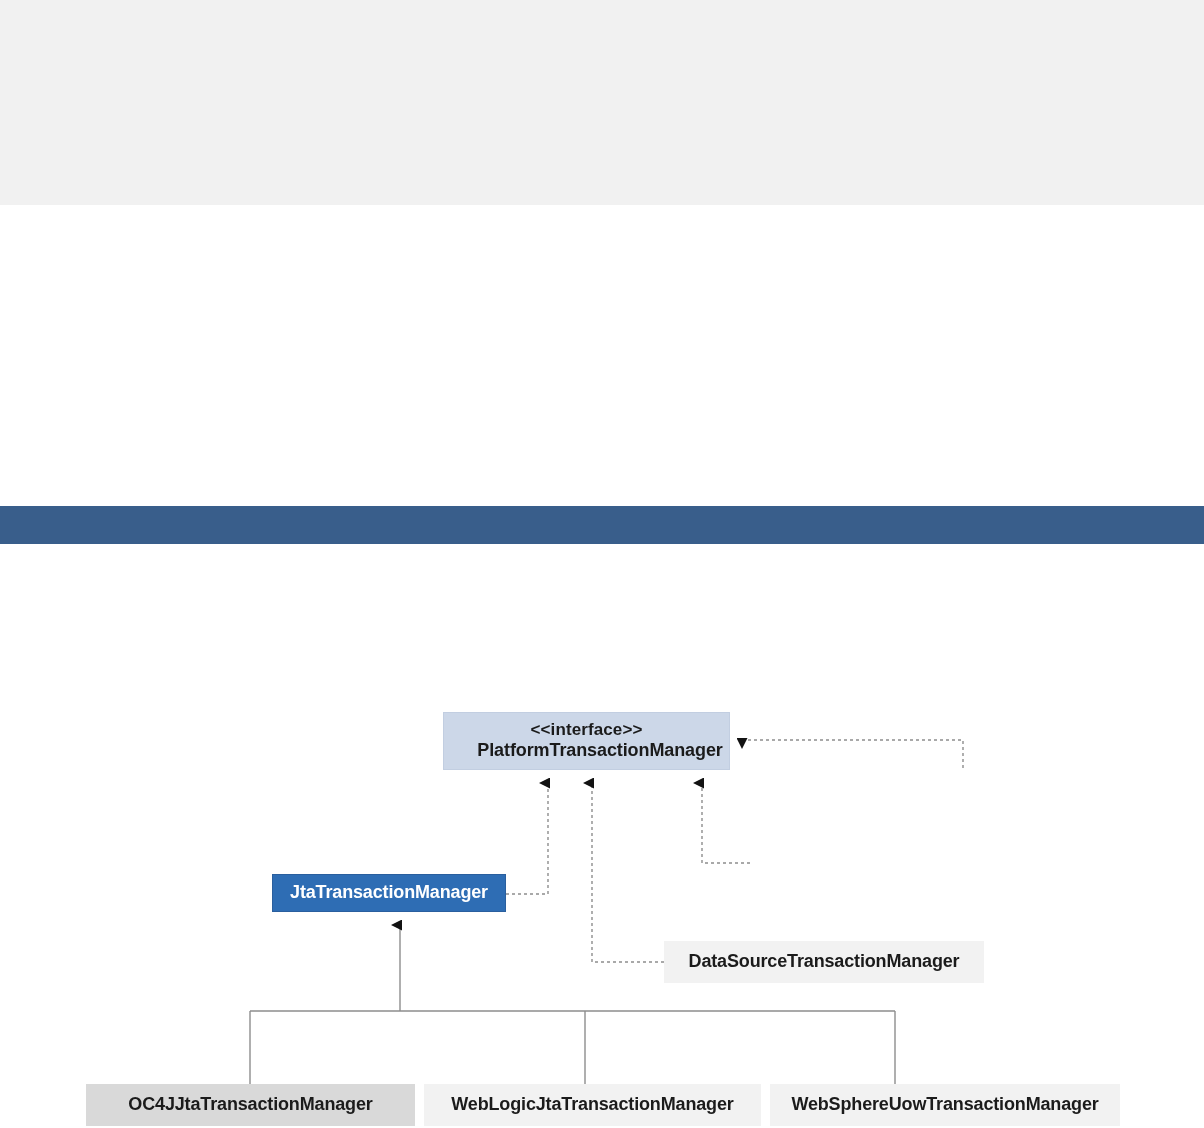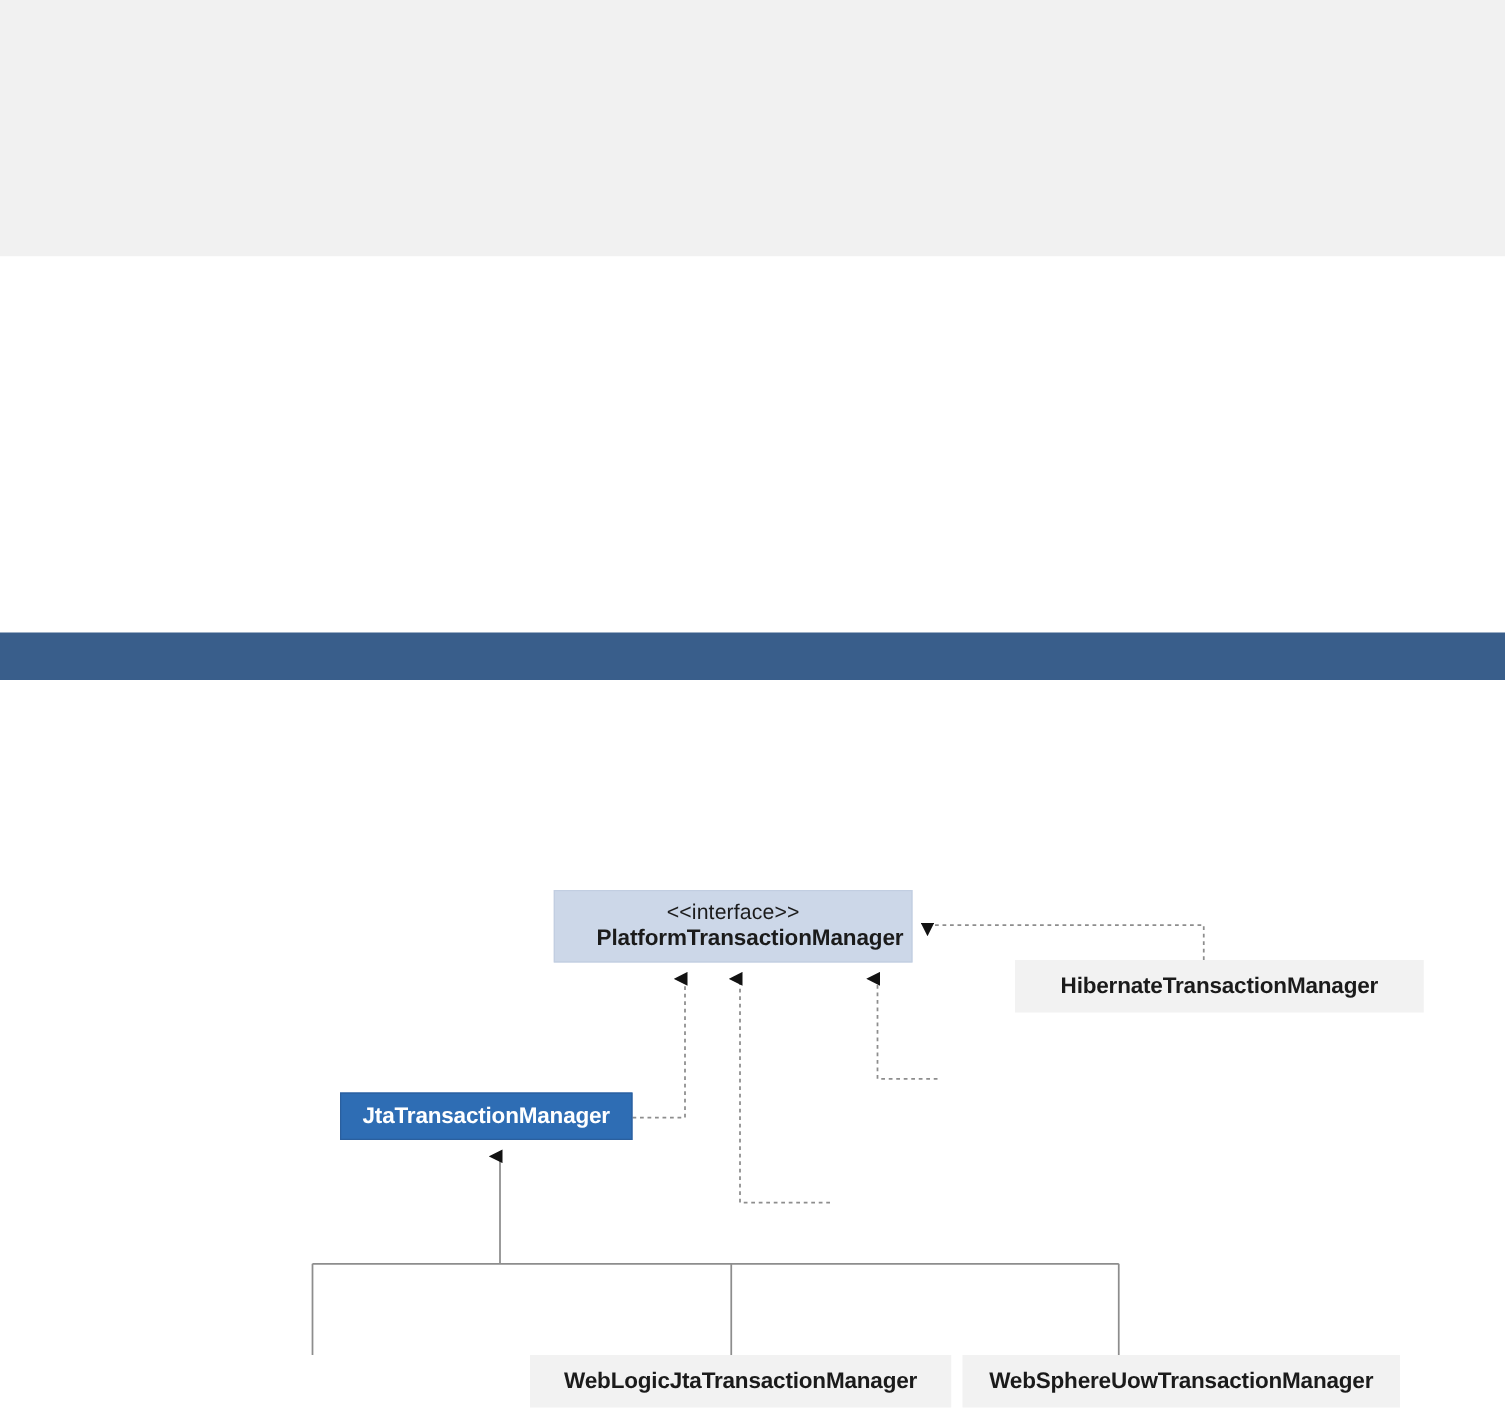--- a/index.html
+++ b/index.html
@@ -24,21 +24,21 @@
     line-height:1.18;
     white-space:nowrap;
   }
   .node .ln{display:block;}
 
   .n-iface{
     background:#ccd7e8;
     border:1px solid #c2cee1;
     color:#1b1b1b;
   }
-  .n-iface .stereo{font-weight:400;font-size:17px;letter-spacing:.1px;}
+  .n-iface .stereo{font-weight:700;font-size:17px;letter-spacing:.1px;}
   .n-iface .cname{font-weight:700;font-size:18px;letter-spacing:-.1px;margin-left:27px;}
 
   .n-plain{
     background:#f2f2f2;
     color:#1b1b1b;
     font-weight:700;
     font-size:18px;
     letter-spacing:-.15px;
   }
   .n-dark{
@@ -94,30 +94,33 @@
       <path d="M585,1011 L585,1084"></path>
       <path d="M895,1011 L895,1084"></path>
     </g>
   </svg>
 
   <div class="node n-iface" style="left:443px;top:712px;width:287px;height:58px;">
     <span class="ln stereo">&lt;&lt;interface&gt;&gt;</span>
     <span class="ln cname">PlatformTransactionManager</span>
   </div>
 
-  <div class="node n-plain" style="left:812px;top:768px;width:327px;height:42px;">
-    <span class="ln">HibernateTransactionManager</span>
-  </div>
 
 
   <div class="node n-hl" style="left:272px;top:874px;width:234px;height:38px;">
     <span class="ln">JtaTransactionManager</span>
   </div>
 
+  <div class="node n-plain" style="left:664px;top:941px;width:320px;height:42px;">
+    <span class="ln">DataSourceTransactionManager</span>
+  </div>
 
+  <div class="node n-dark" style="left:86px;top:1084px;width:329px;height:42px;">
+    <span class="ln">OC4JJtaTransactionManager</span>
+  </div>
 
   <div class="node n-plain" style="left:424px;top:1084px;width:337px;height:42px;">
     <span class="ln">WebLogicJtaTransactionManager</span>
   </div>
 
   <div class="node n-plain" style="left:770px;top:1084px;width:350px;height:42px;">
     <span class="ln">WebSphereUowTransactionManager</span>
   </div>
 
 </div>

